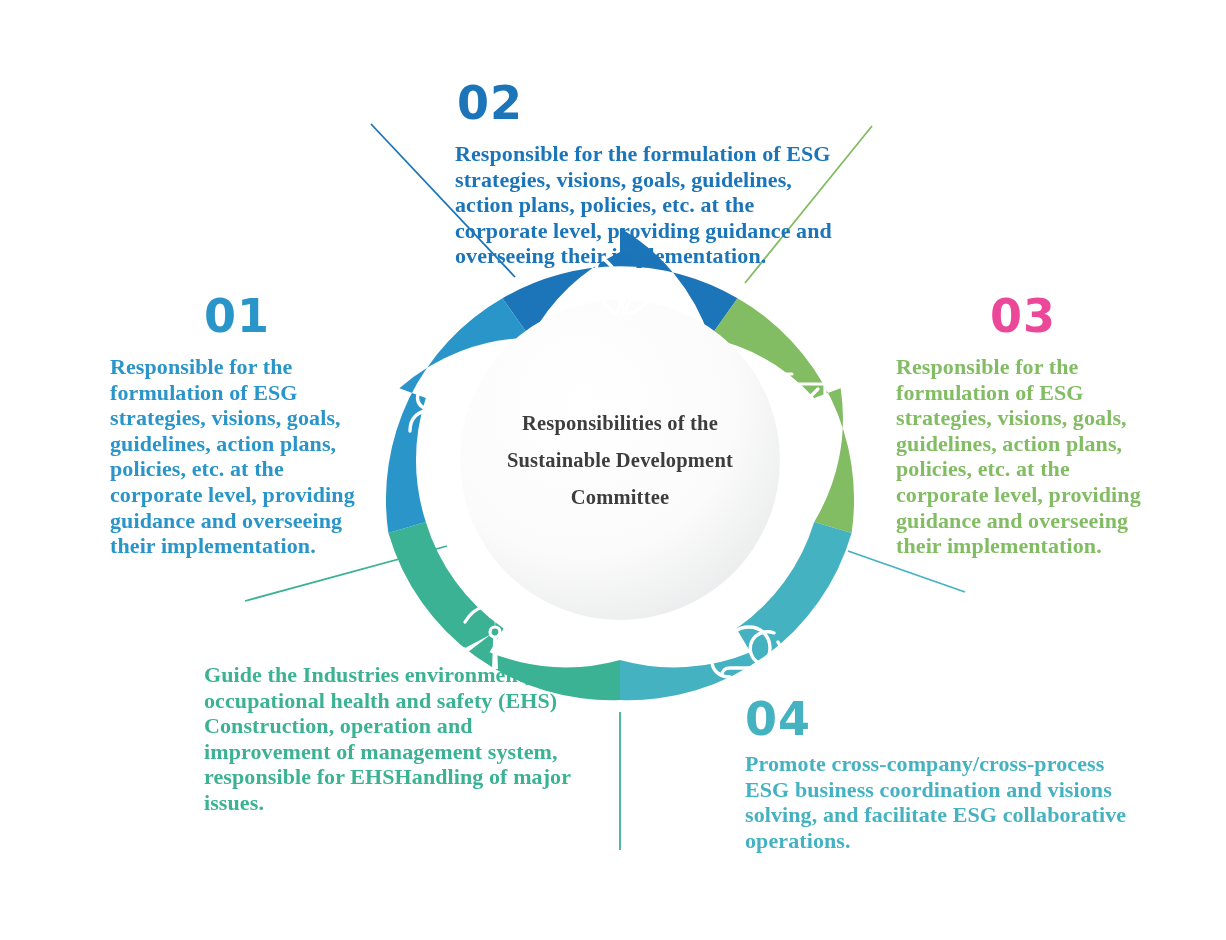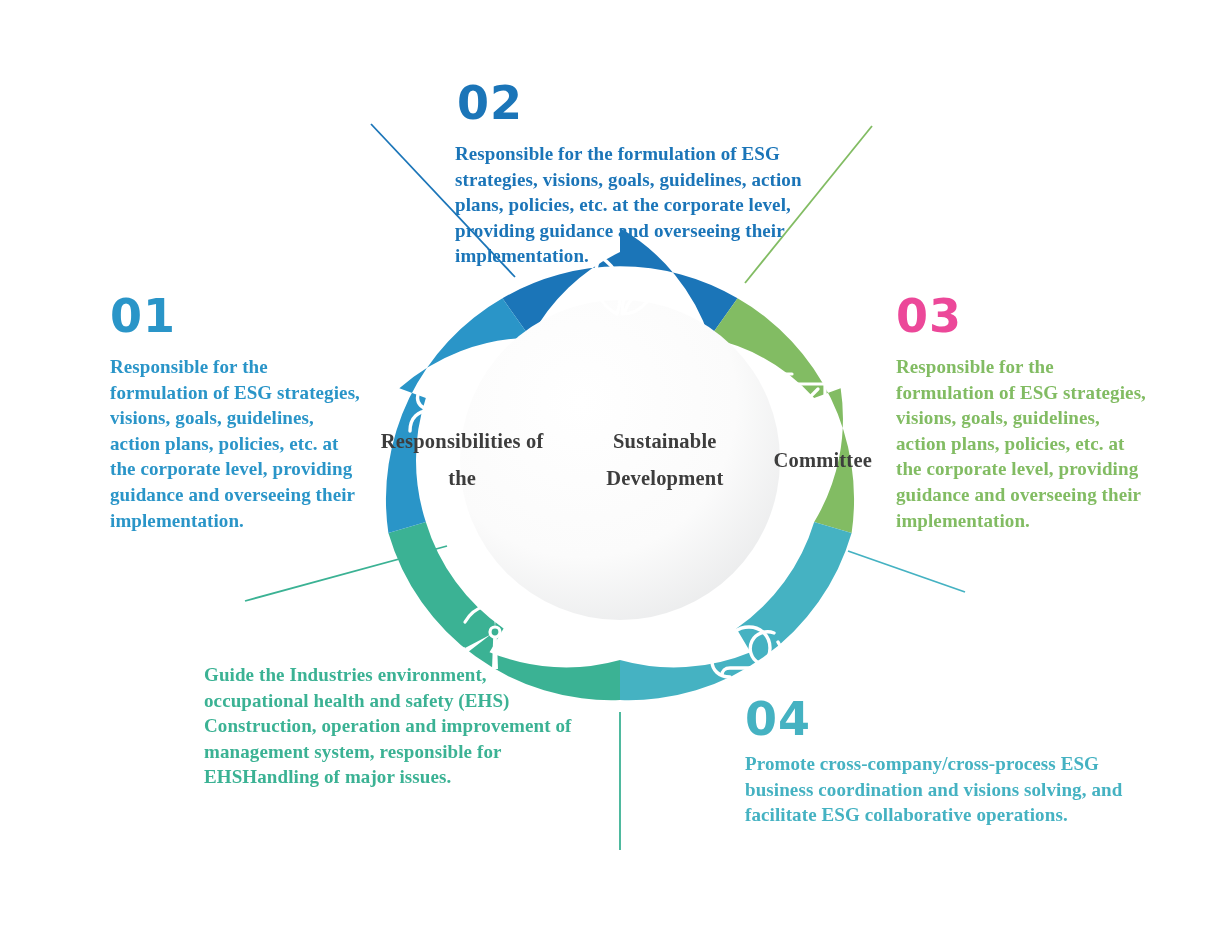--- a/index.html
+++ b/index.html
@@ -14,21 +14,21 @@
 
   
   .lines{position:absolute;left:0;top:0;width:1226px;height:940px;}
 
   
   .donut-wrap{position:absolute;left:368px;top:208px;width:504px;height:504px;}
   .donut-svg{display:block;width:504px;height:504px;}
 
   .center-text{
     position:absolute;left:368px;top:208px;width:504px;height:504px;
-    display:flex;flex-direction:row;align-items:center;justify-content:center;
+    display:flex;flex-direction:column;align-items:center;justify-content:center;
     pointer-events:none;
   }
   .center-line{
     font-family:"Liberation Serif", serif;
     font-weight:bold;
     font-size:20.5px;
     color:#3d3d3d;
     line-height:37px;
     text-align:center;
     letter-spacing:.2px;
@@ -39,36 +39,36 @@
   .num{
     font-family:"DejaVu Sans", sans-serif;
     font-weight:bold;
     font-size:46px;
     line-height:48px;
     letter-spacing:1px;
   }
   .body{
     font-family:"Liberation Serif", serif;
     font-weight:bold;
-    font-size:19px;
+    font-size:22px;
     line-height:25.6px;
     letter-spacing:.1px;
   }
 
   
   #c01{left:110px;top:292px;width:254px;}
   #c01 .body{text-align:left;}
   #c02{left:455px;top:55px;width:380px;margin-top:24px;}
   #c02 .num{margin-left:2px;}
   #c03{left:896px;top:292px;width:254px;}
   #c04{left:745px;top:695px;width:400px;}
   #c05{left:204px;top:662px;width:392px;}
 
   #c02 .num{margin-bottom:14px;}
-  #c01 .num,#c03 .num{margin-bottom:14px;}
+  #c01 .num,#c03 .num{margin-bottom:14px;text-align:center;}
   #c04 .num,#c05 .num{margin-bottom:8px;}
 </style>
 </head>
 <body>
 
 <div class="canvas">
 
   <svg class="lines" viewBox="0 0 1226 940">
     <line x1="371" y1="124" x2="515" y2="277" stroke="#1B75B8" stroke-width="1.8"></line>
     <line x1="872" y1="126" x2="745" y2="283" stroke="#82BC63" stroke-width="1.8"></line>

